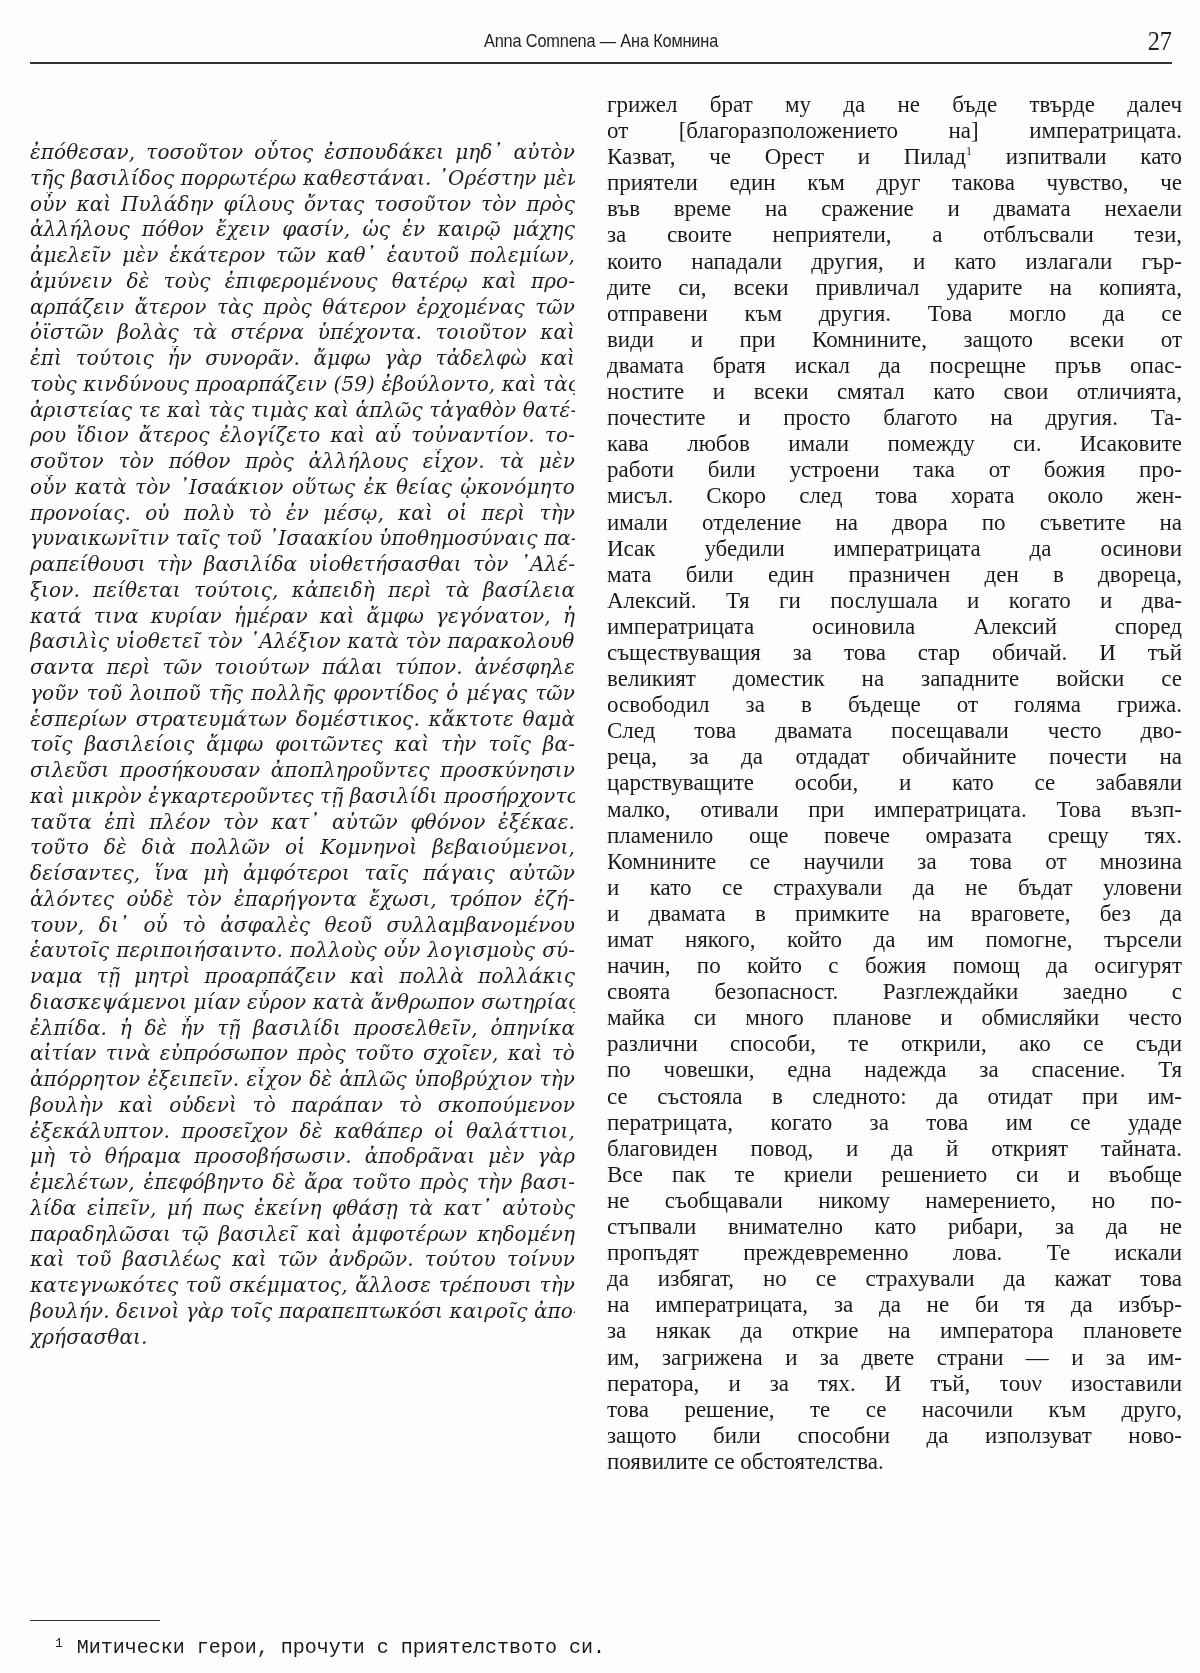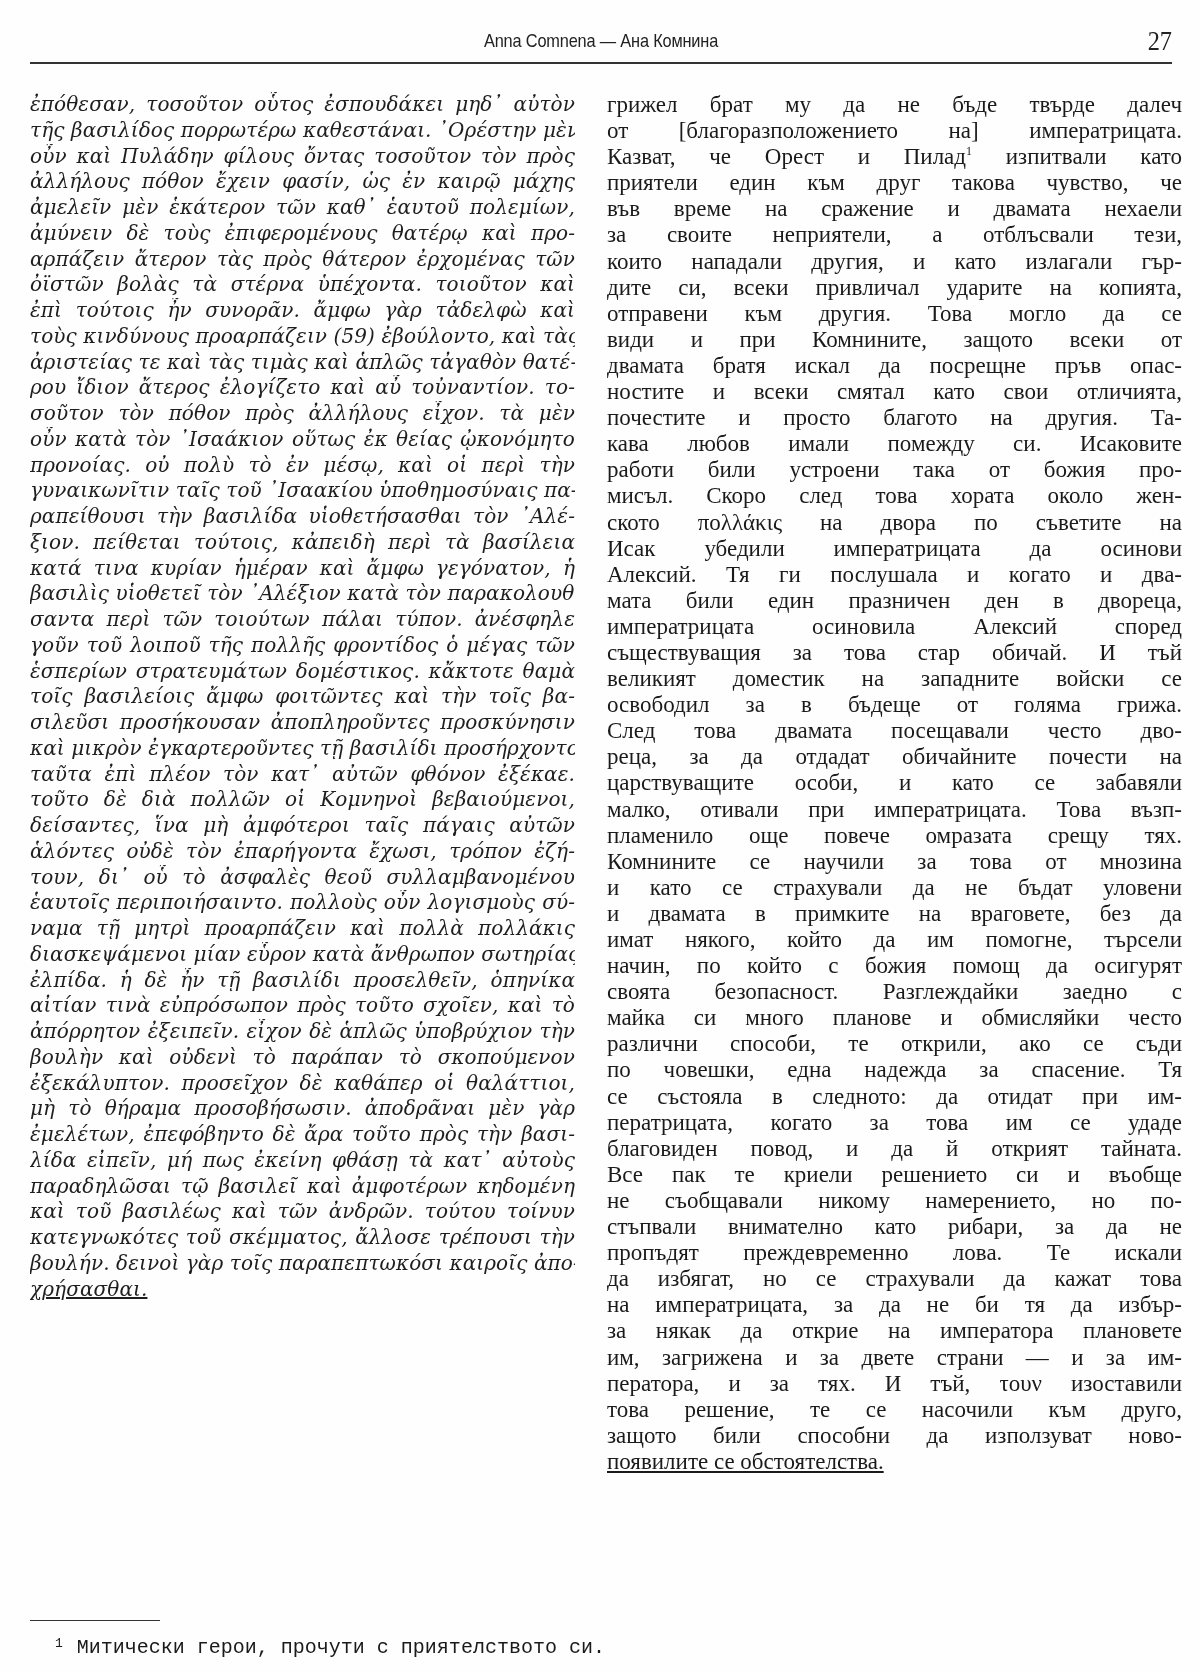--- a/index.html
+++ b/index.html
@@ -4,26 +4,26 @@
 <style>
   html, body { margin: 0; padding: 0; background: #ffffff; }
   body { width: 1200px; height: 1673px; position: relative; overflow: hidden; color: #1a1a1a; }
   .page { position: absolute; inset: 0; background: #fefefe; }
   .header { position: absolute; left: 30px; right: 28px; top: 28px; height: 36px; }
   .running-title { position: absolute; left: 0; right: 0; top: 2px; text-align: center;
     font-family: "Liberation Sans", sans-serif; font-size: 19px; letter-spacing: -0.2px; color: #222; transform: scaleX(0.86); }
   .page-number { position: absolute; right: 0; top: -2px; font-family: "Liberation Serif", serif; font-size: 27px; color: #222; transform: scaleX(0.9); transform-origin: right; }
   .header-rule { position: absolute; left: 30px; right: 28px; top: 62px; height: 2px; background: #333; }
   .col { position: absolute; top: 92px; }
-  .col-greek { left: 30px; width: 545px; }
+  .col-greek { left: 30px; width: 545px; margin-top: 48px; }
   .col-bg { left: 607px; width: 575px; }
   .line { display: block; white-space: nowrap; text-align: justify; text-align-last: justify; overflow: hidden; }
   .col-greek .line { font-family: "DejaVu Serif", serif; font-style: italic; font-size: 20px; line-height: 25.75px; height: 25.75px; letter-spacing: 0.1px; color: #1e1e1e; }
   .col-bg .line { font-family: "Liberation Serif", serif; font-size: 23px; line-height: 26.1px; height: 26.1px; color: #1a1a1a; }
-  .col .line.last { text-align-last: left; text-decoration: underline; }
+  .col .line.last { text-align-last: left; }
   .footnote-rule { position: absolute; left: 30px; top: 1620px; width: 130px; height: 1px; background: #333; }
   .footnote { position: absolute; left: 55px; top: 1636px; font-family: Liberation Mono, monospace; font-size: 20px; color: #1a1a1a; white-space: nowrap; }
   .footnote .mark { font-size: 13px; vertical-align: 6px; margin-right: 14px; }
   sup.fn { font-size: 12px; vertical-align: 9px; line-height: 0; }
 </style>
 </head>
 <body>
 
 <div class="page">
   <div class="header">
@@ -91,24 +91,24 @@
       <span class="line">които нападали другия, и като излагали гър-</span>
       <span class="line">дите си, всеки привличал ударите на копията,</span>
       <span class="line">отправени към другия. Това могло да се</span>
       <span class="line">види и при Комнините, защото всеки от</span>
       <span class="line">двамата братя искал да посрещне пръв опас-</span>
       <span class="line">ностите и всеки смятал като свои отличията,</span>
       <span class="line">почестите и просто благото на другия. Та-</span>
       <span class="line">кава любов имали помежду си. Исаковите</span>
       <span class="line">работи били устроени така от божия про-</span>
       <span class="line">мисъл. Скоро след това хората около жен-</span>
-      <span class="line">ското πολλάκις на двора по съветите на</span>
+      <span class="line">имали отделение на двора по съветите на</span>
       <span class="line">Исак убедили императрицата да осинови</span>
+      <span class="line">мата били един празничен ден в двореца,</span>
       <span class="line">Алексий. Тя ги послушала и когато и два-</span>
-      <span class="line">мата били един празничен ден в двореца,</span>
       <span class="line">императрицата осиновила Алексий според</span>
       <span class="line">съществуващия за това стар обичай. И тъй</span>
       <span class="line">великият доместик на западните войски се</span>
       <span class="line">освободил за в бъдеще от голяма грижа.</span>
       <span class="line">След това двамата посещавали често дво-</span>
       <span class="line">реца, за да отдадат обичайните почести на</span>
       <span class="line">царствуващите особи, и като се забавяли</span>
       <span class="line">малко, отивали при императрицата. Това възп-</span>
       <span class="line">пламенило още повече омразата срещу тях.</span>
       <span class="line">Комнините се научили за това от мнозина</span>

